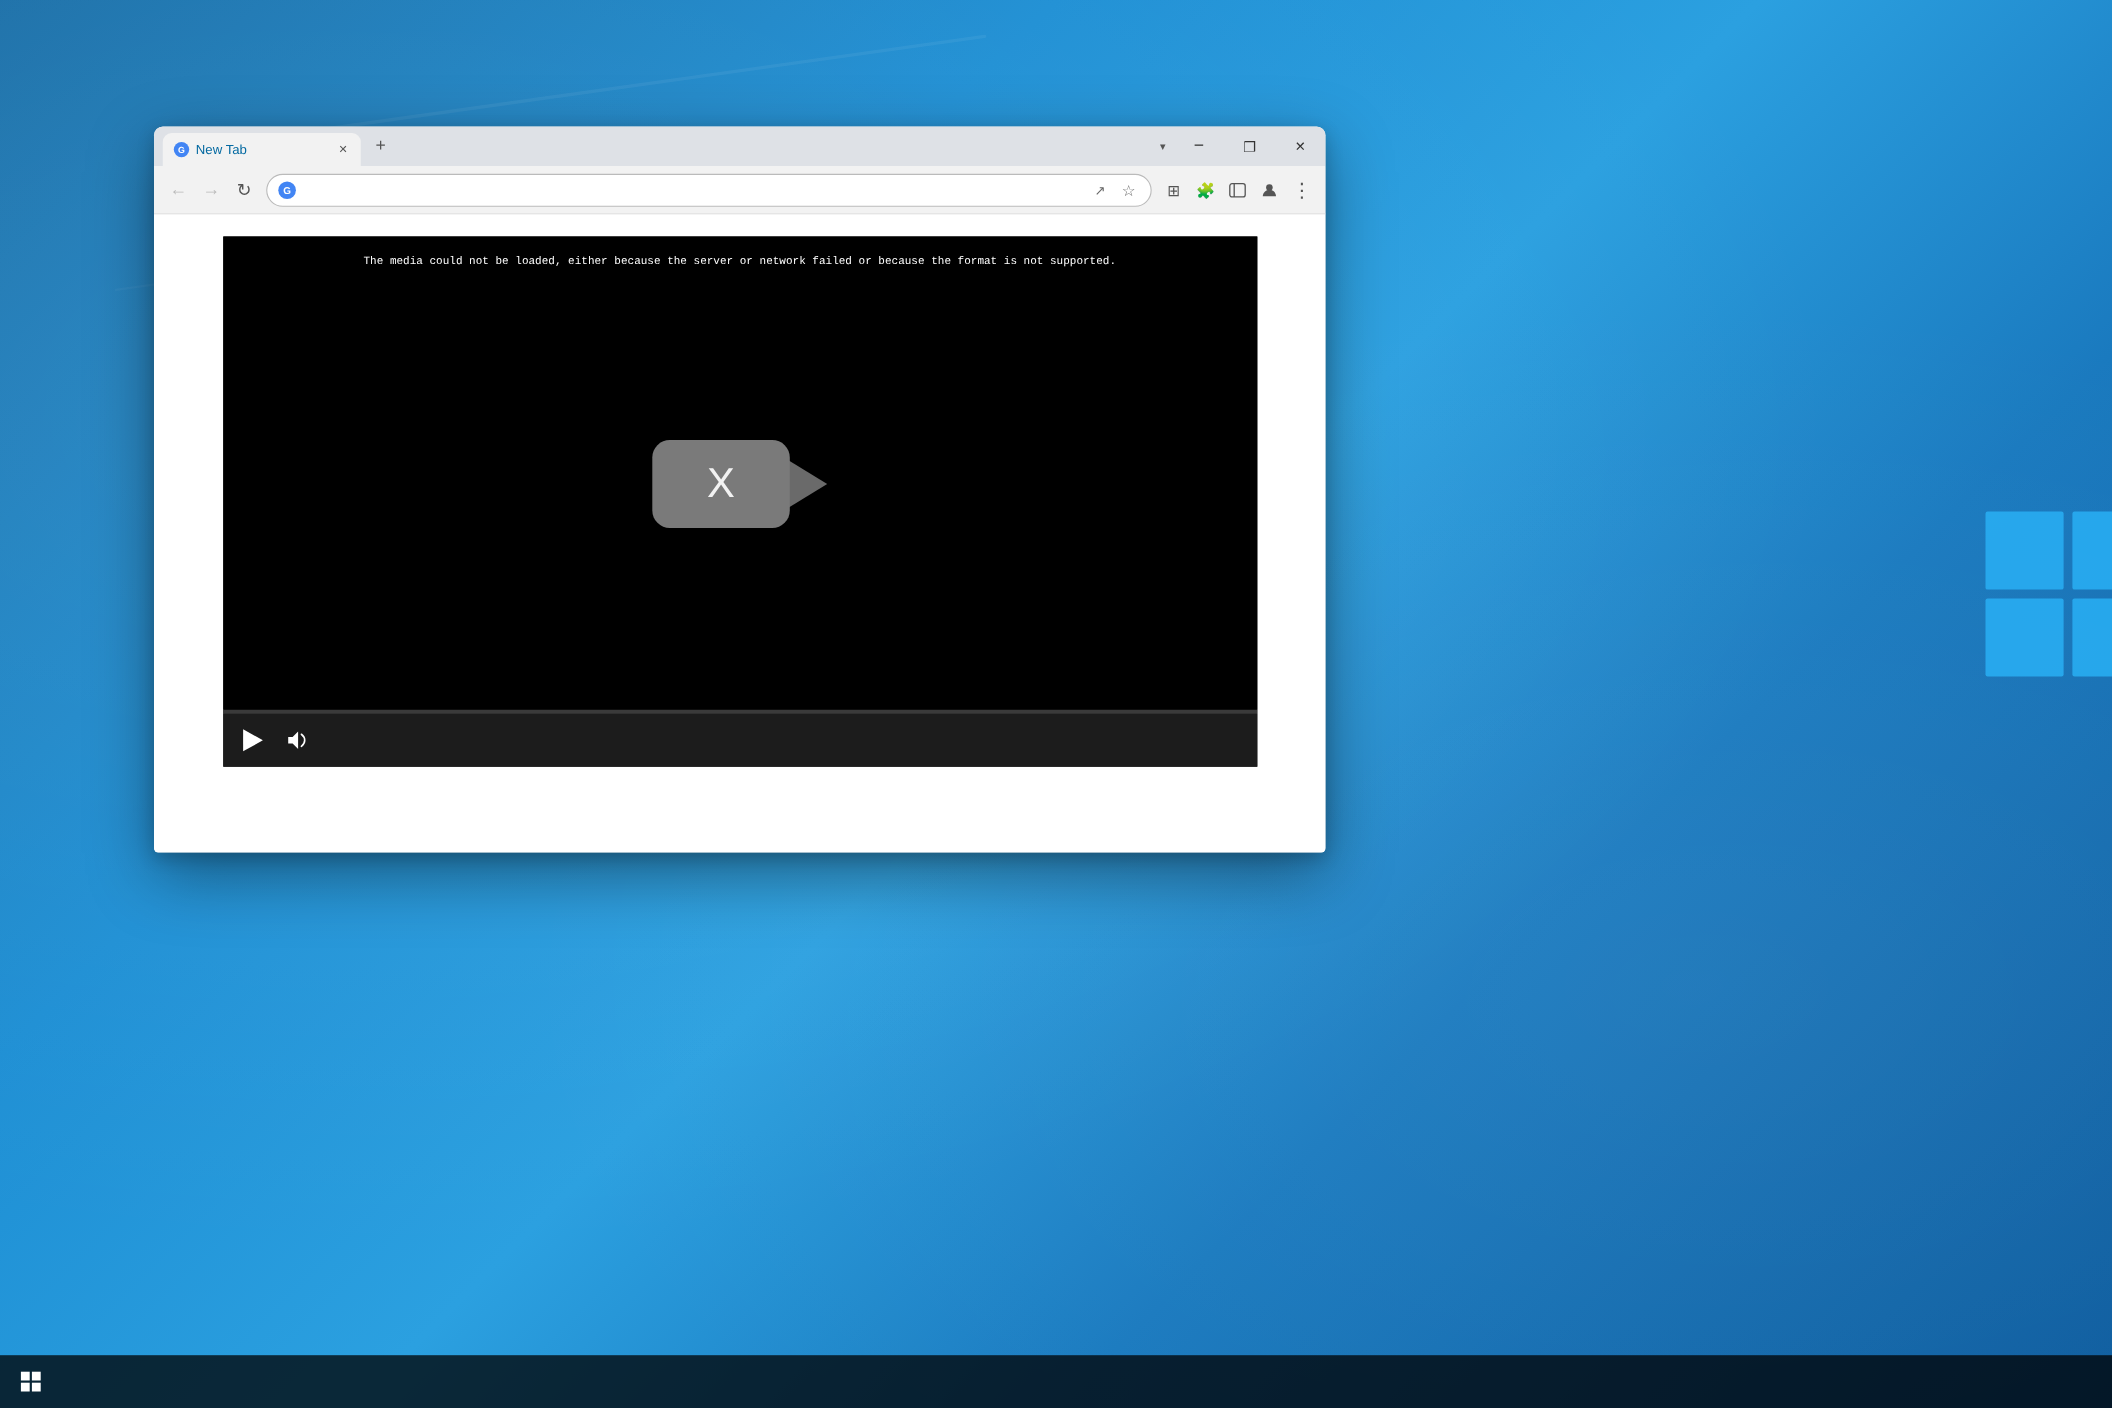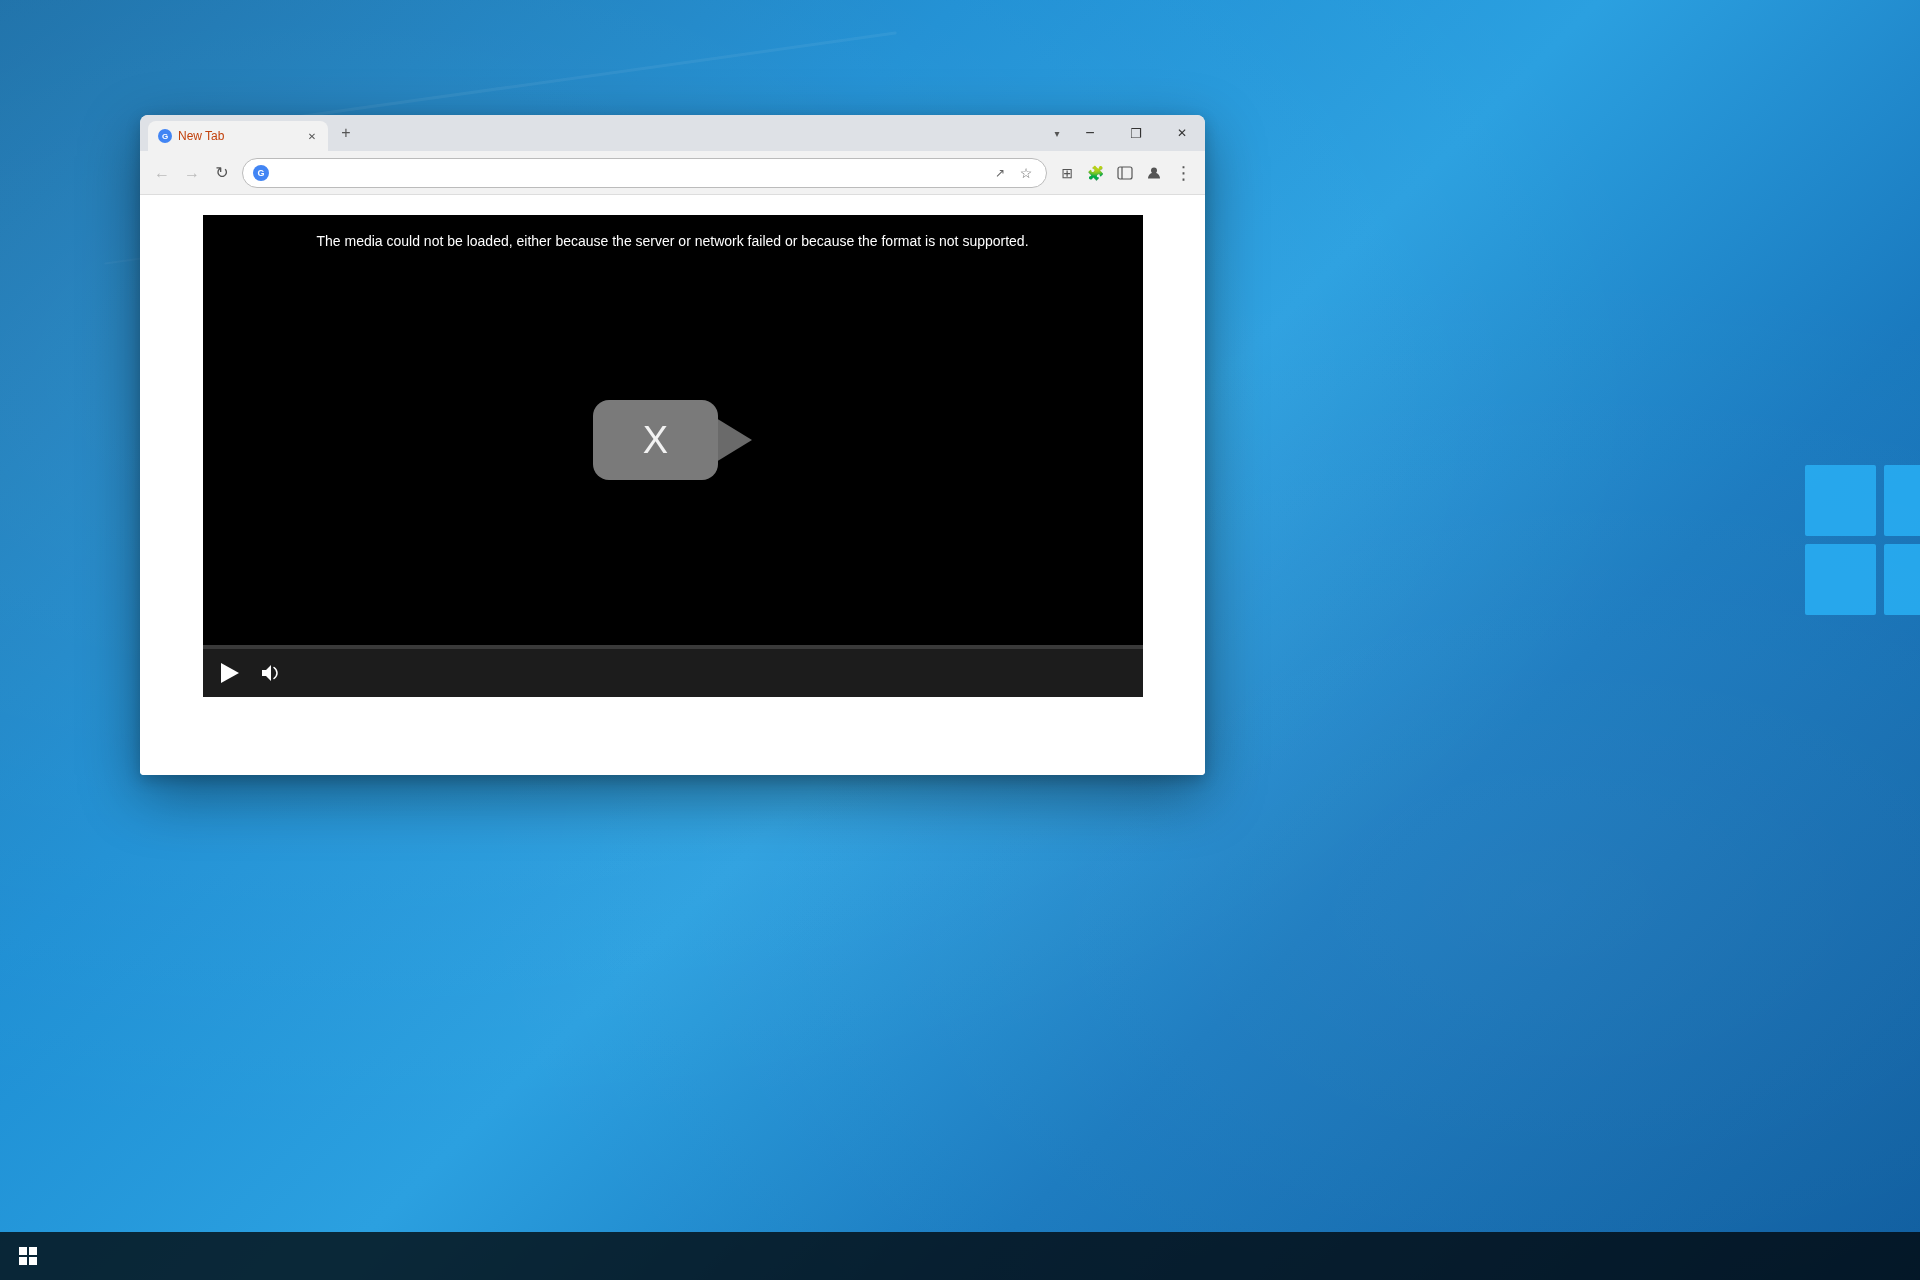--- a/index.html
+++ b/index.html
@@ -44,21 +44,21 @@
   <div style="position:absolute;top:115px;left:140px;width:1065px;height:660px;background:#f2f2f2;border-radius:8px 8px 4px 4px;box-shadow:0 20px 60px rgba(0,0,0,0.4),0 5px 15px rgba(0,0,0,0.2);display:flex;flex-direction:column;overflow:hidden;">
 
     <div style="background:#dee1e6;height:36px;display:flex;align-items:center;border-radius:8px 8px 0 0;padding:0 0 0 8px;">
 
       <div style="display:flex;align-items:flex-end;height:100%;flex:1;">
 
         <div style="background:#f2f2f2;border-radius:8px 8px 0 0;height:30px;display:flex;align-items:center;padding:0 8px 0 10px;min-width:180px;gap:6px;position:relative;">
           <div style="width:14px;height:14px;border-radius:50%;background:#4285f4;display:flex;align-items:center;justify-content:center;font-size:8px;font-weight:bold;color:white;flex-shrink:0;">
             <span>G</span>
           </div>
-          <span style="font-size:12px;color:#c2410c;white-space:nowrap;overflow:hidden;text-overflow:ellipsis;flex:1;font-family:'Segoe UI',Arial,sans-serif;">New Tab</span>
+          <span style="font-size:12px;color:#0369a1;white-space:nowrap;overflow:hidden;text-overflow:ellipsis;flex:1;font-family:'Segoe UI',Arial,sans-serif;">New Tab</span>
           <div style="width:16px;height:16px;border-radius:50%;display:flex;align-items:center;justify-content:center;font-size:10px;color:#555;cursor:pointer;">✕</div>
         </div>
 
         <div style="width:28px;height:28px;display:flex;align-items:center;justify-content:center;font-size:16px;color:#555;cursor:pointer;border-radius:50%;margin-left:4px;align-self:center;">
           <span>+</span>
         </div>
       </div>
 
       <div style="display:flex;align-items:center;height:100%;">
 
@@ -116,21 +116,21 @@
         <div style="width:28px;height:28px;border-radius:50%;display:flex;align-items:center;justify-content:center;font-size:18px;color:#555;cursor:pointer;letter-spacing:-1px;">⋮</div>
       </div>
     </div>
 
     <div style="flex:1;background:white;display:flex;align-items:flex-start;justify-content:center;padding:20px;overflow:hidden;">
 
       <div style="width:940px;background:black;display:flex;flex-direction:column;">
 
         <div style="width:100%;height:430px;background:black;display:flex;flex-direction:column;align-items:center;justify-content:center;position:relative;">
 
-          <div style="position:absolute;top:18px;left:0;right:0;text-align:center;color:white;font-size:14px;font-family:Liberation Sans, sans-serif;padding:0 20px;">
+          <div style="position:absolute;top:18px;left:0;right:0;text-align:center;color:white;font-size:10px;font-family:Liberation Mono, monospace;padding:0 20px;">
             <span>The media could not be loaded, either because the server or network failed or because the format is not supported.</span>
           </div>
 
           <div style="display:flex;align-items:center;justify-content:center;margin-top:20px;">
             <div style="display:flex;align-items:center;">
 
               <div style="width:125px;height:80px;background:#7a7a7a;border-radius:16px;display:flex;align-items:center;justify-content:center;position:relative;">
                 <span style="font-size:38px;font-weight:300;color:white;font-family:Arial,sans-serif;opacity:0.9;">X</span>
               </div>
 

